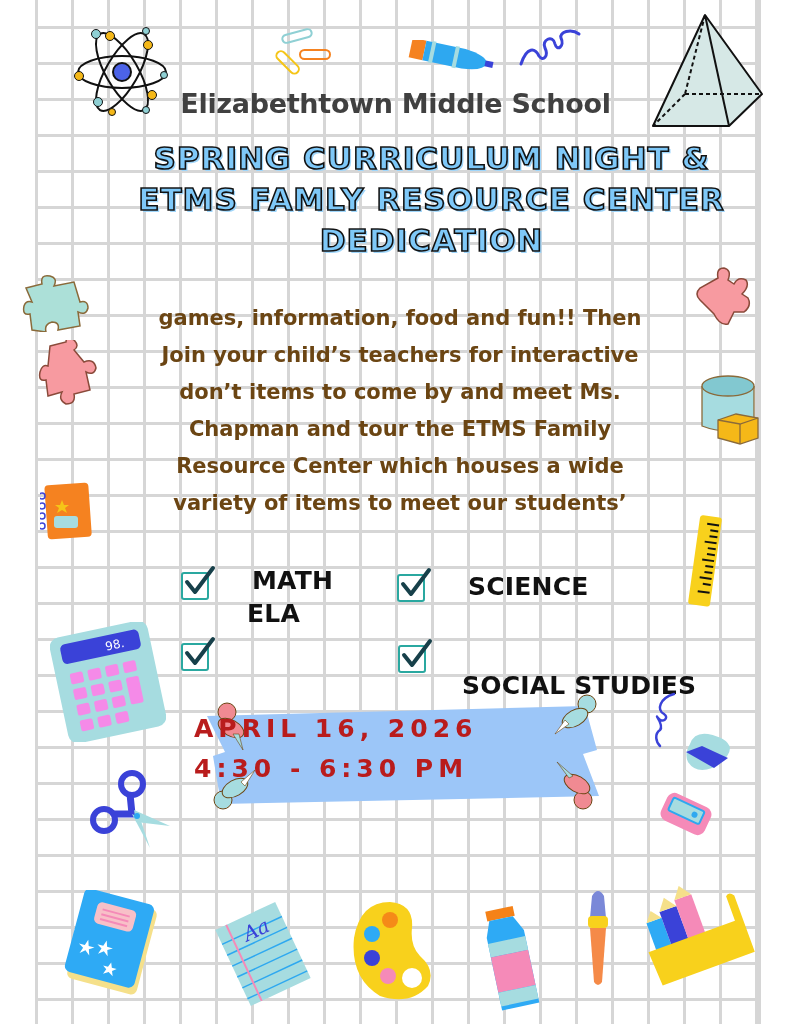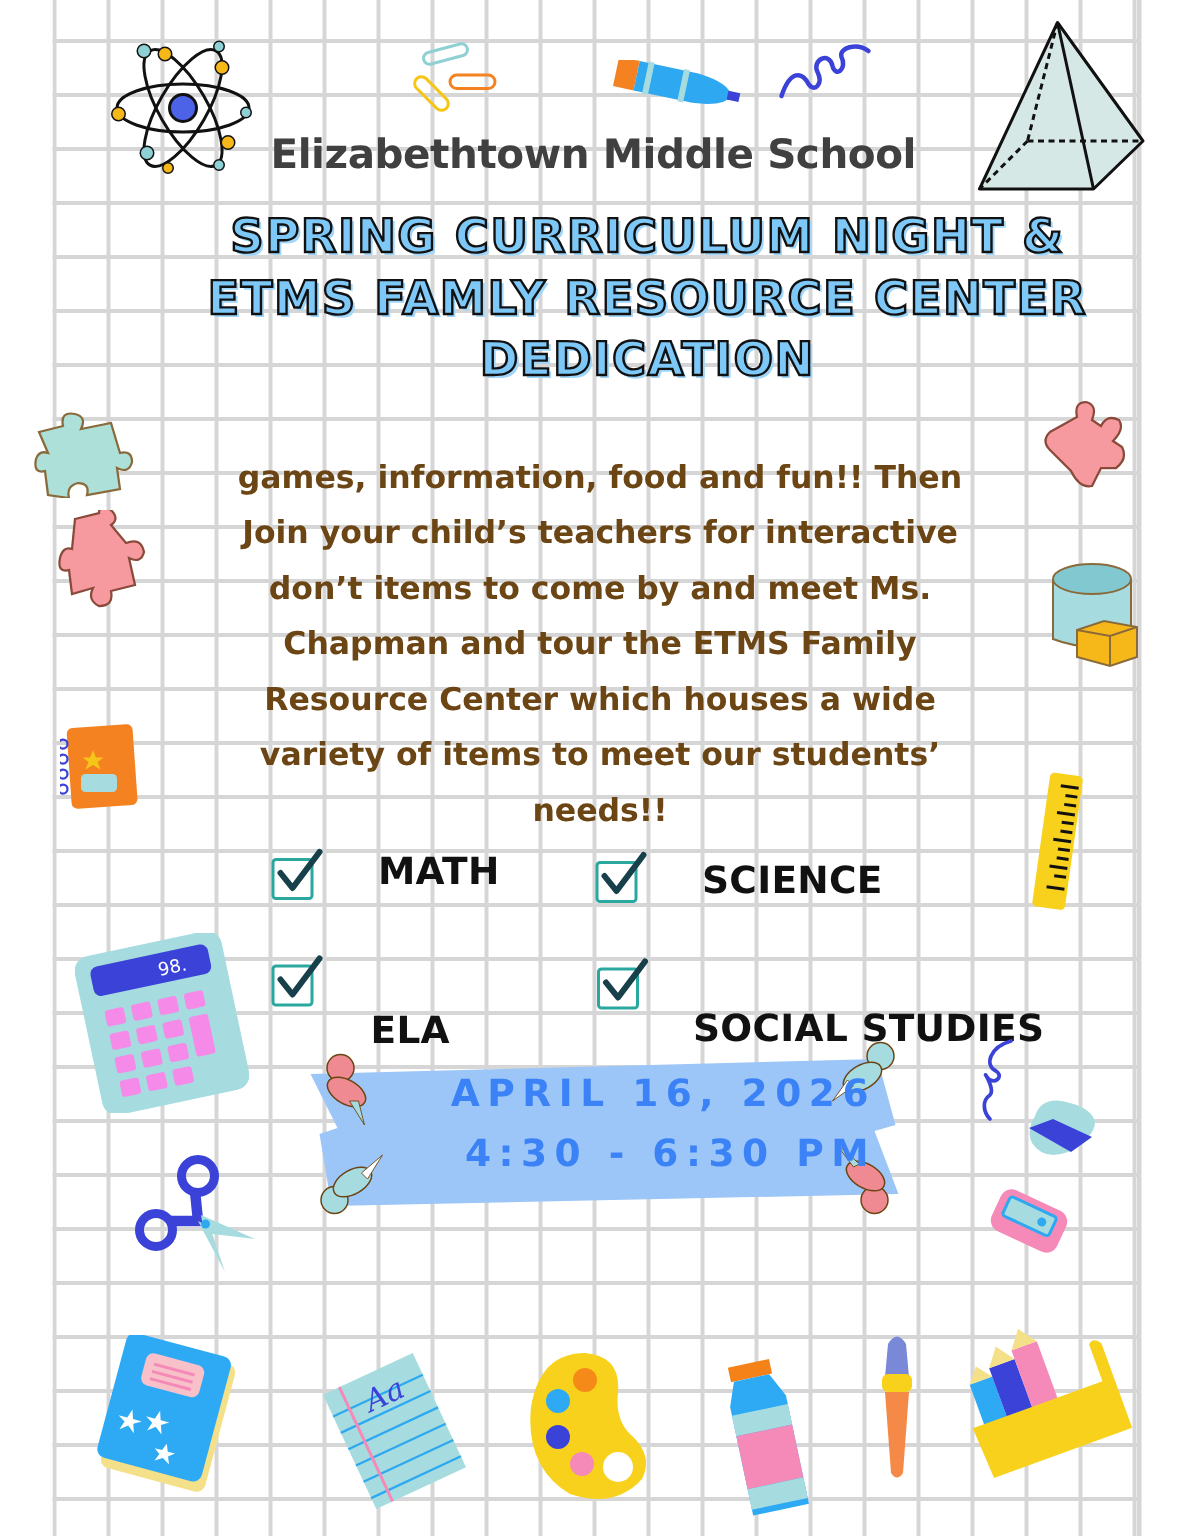--- a/index.html
+++ b/index.html
@@ -37,22 +37,22 @@
   .subject {
     position: absolute; font-weight: bold; font-size: 25px; color: #111;
     letter-spacing: 0.2px;
   }
   .check {
     position: absolute; width: 24px; height: 24px; border: 2px solid #2aa8a0;
     border-radius: 3px; background: #fff;
   }
   .check svg { position: absolute; left: -2px; top: -12px; }
   .date-text {
-    position: absolute; left: 184px; width: 400px; text-align: right;
-    color: #3b82f6; font-weight: bold; font-size: 25px; letter-spacing: 5px;
+    position: absolute; left: 194px; width: 400px; text-align: left;
+    color: #b91c1c; font-weight: bold; font-size: 25px; letter-spacing: 5px;
   }
 </style>
 </head>
 <body>
 
 <div class="grid"></div>
 
 <svg class="abs" style="left:72px;top:26px" width="100" height="92" viewBox="0 0 100 92">
   <ellipse cx="50" cy="46" rx="44" ry="16" fill="none" stroke="#111" stroke-width="2"></ellipse>
   <ellipse cx="50" cy="46" rx="44" ry="16" fill="none" stroke="#111" stroke-width="2" transform="rotate(60 50 46)"></ellipse>
@@ -155,21 +155,20 @@
   </g>
 </svg>
 
 <div class="body-text">
   <div>games, information, food and fun!!  Then</div>
   <div>Join your child’s teachers for interactive</div>
   <div>don’t items to come by and meet Ms.</div>
   <div>Chapman and tour the ETMS Family</div>
   <div>Resource Center which houses a wide</div>
   <div>variety of items to meet our students’</div>
-  <div>needs!!</div>
 </div>
 
 <div class="check" style="left:181px;top:572px">
   <svg width="36" height="36">
       <path d="M6 20 L14 30 L32 6" fill="none" stroke="#17404a" stroke-width="4" stroke-linecap="round" stroke-linejoin="round"></path>
     </svg>
 </div>
 <div class="subject" style="left:252px;top:566px">MATH</div>
 
 <div class="check" style="left:397px;top:574px">
@@ -177,21 +176,21 @@
       <path d="M6 20 L14 30 L32 6" fill="none" stroke="#17404a" stroke-width="4" stroke-linecap="round" stroke-linejoin="round"></path>
     </svg>
 </div>
 <div class="subject" style="left:468px;top:572px">SCIENCE</div>
 
 <div class="check" style="left:181px;top:643px">
   <svg width="36" height="36">
       <path d="M6 20 L14 30 L32 6" fill="none" stroke="#17404a" stroke-width="4" stroke-linecap="round" stroke-linejoin="round"></path>
     </svg>
 </div>
-<div class="subject" style="left:247px;top:672px">ELA</div>
+<div class="subject" style="left:247px;top:599px">ELA</div>
 
 <div class="check" style="left:398px;top:645px">
   <svg width="36" height="36">
       <path d="M6 20 L14 30 L32 6" fill="none" stroke="#17404a" stroke-width="4" stroke-linecap="round" stroke-linejoin="round"></path>
     </svg>
 </div>
 <div class="subject" style="left:462px;top:671px">SOCIAL STUDIES</div>
 
 <svg class="abs" style="left:50px;top:622px" width="116" height="120">
   <g transform="rotate(-12 58 60)">

